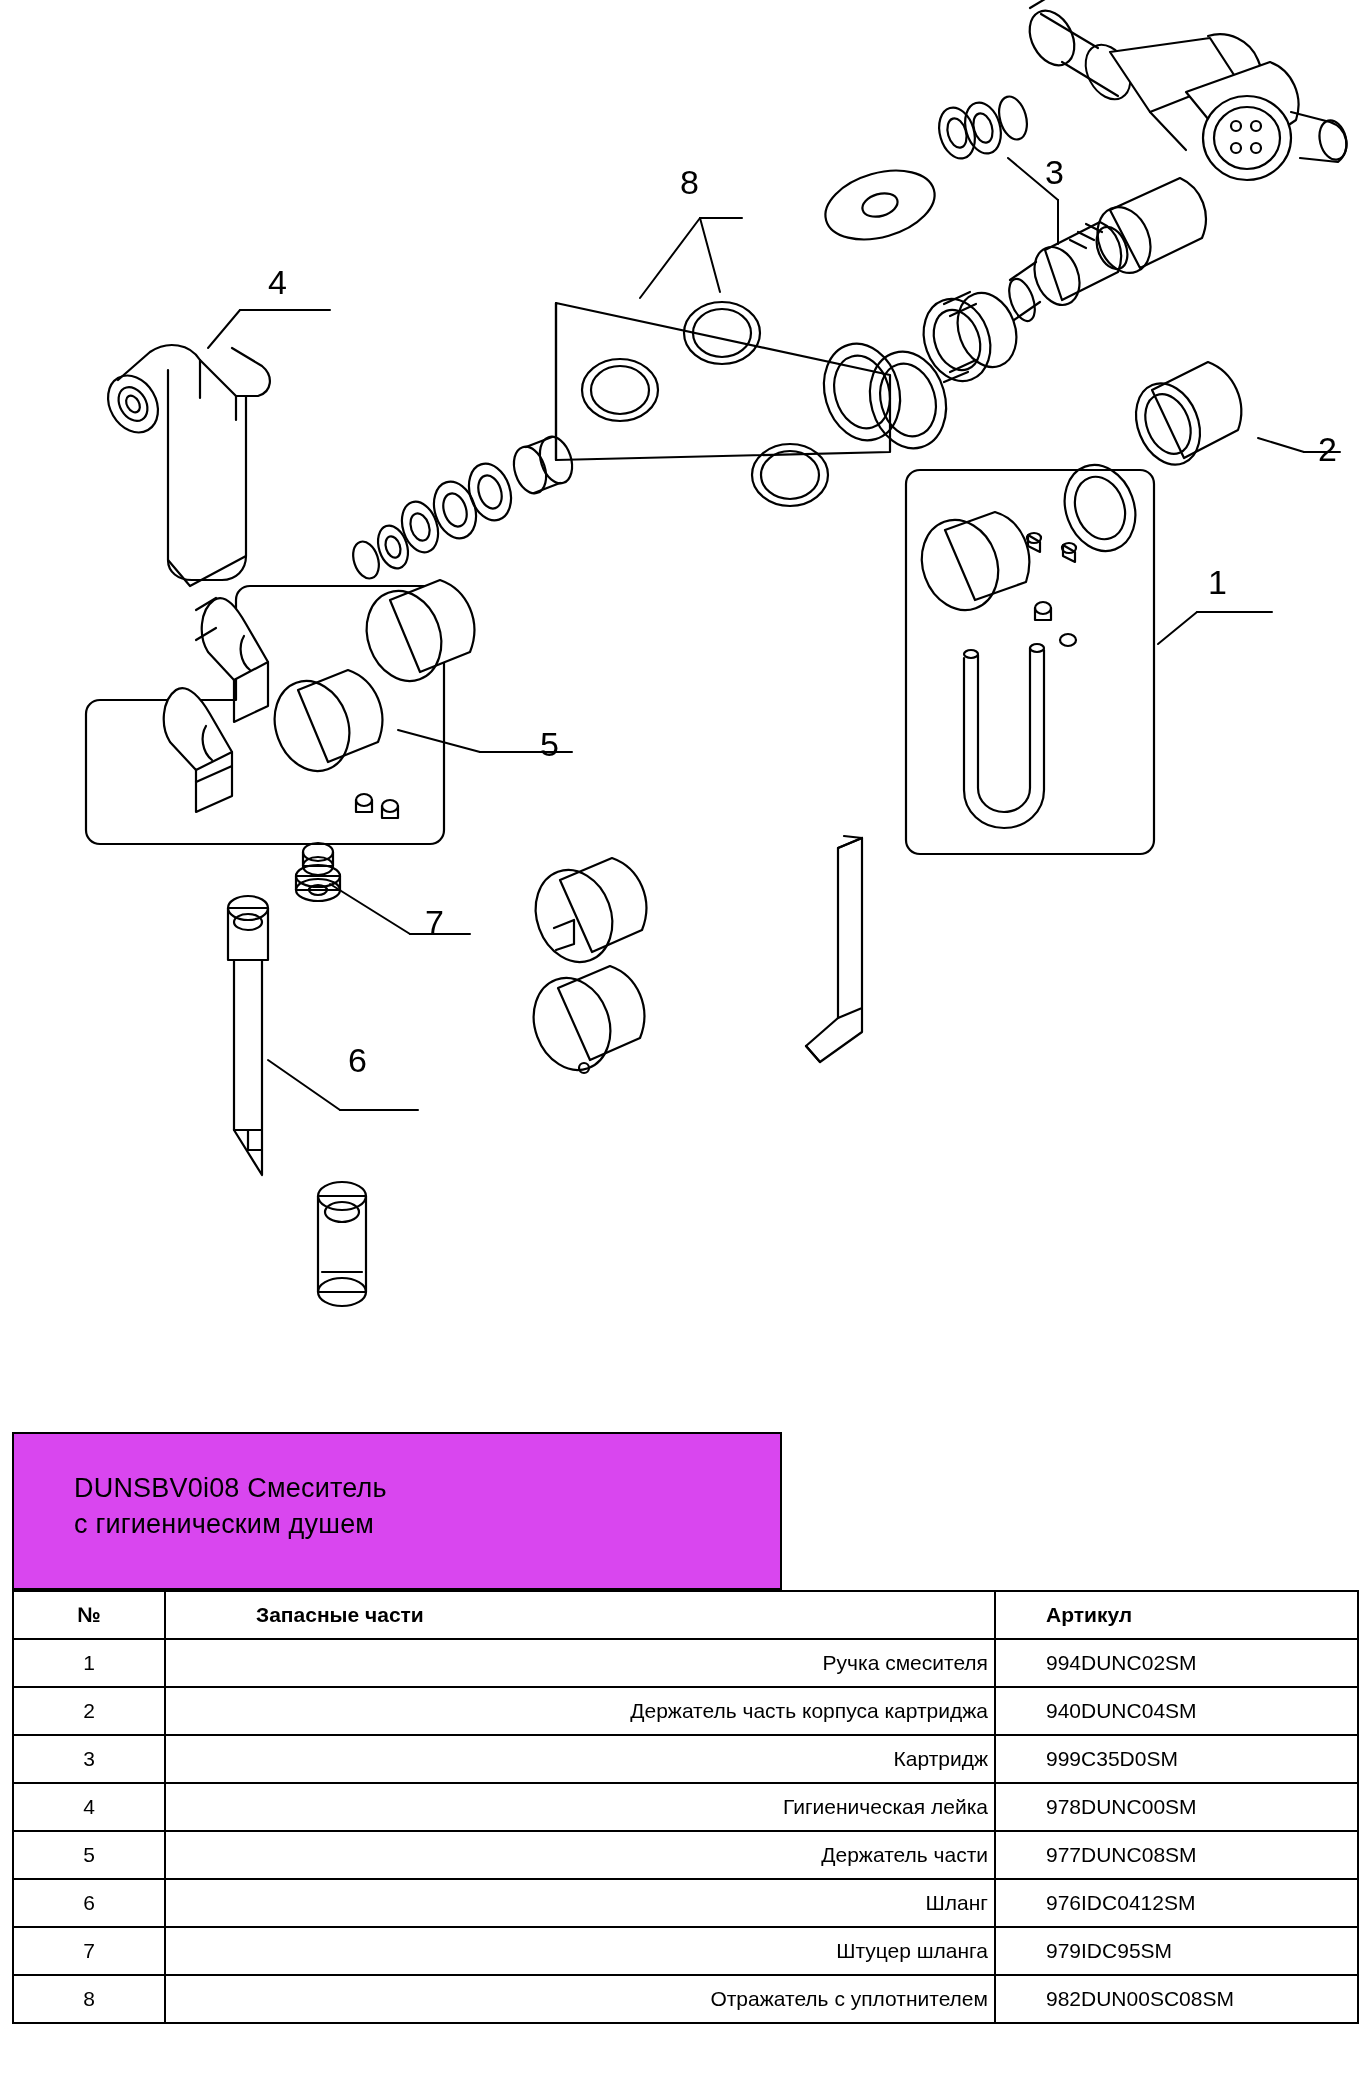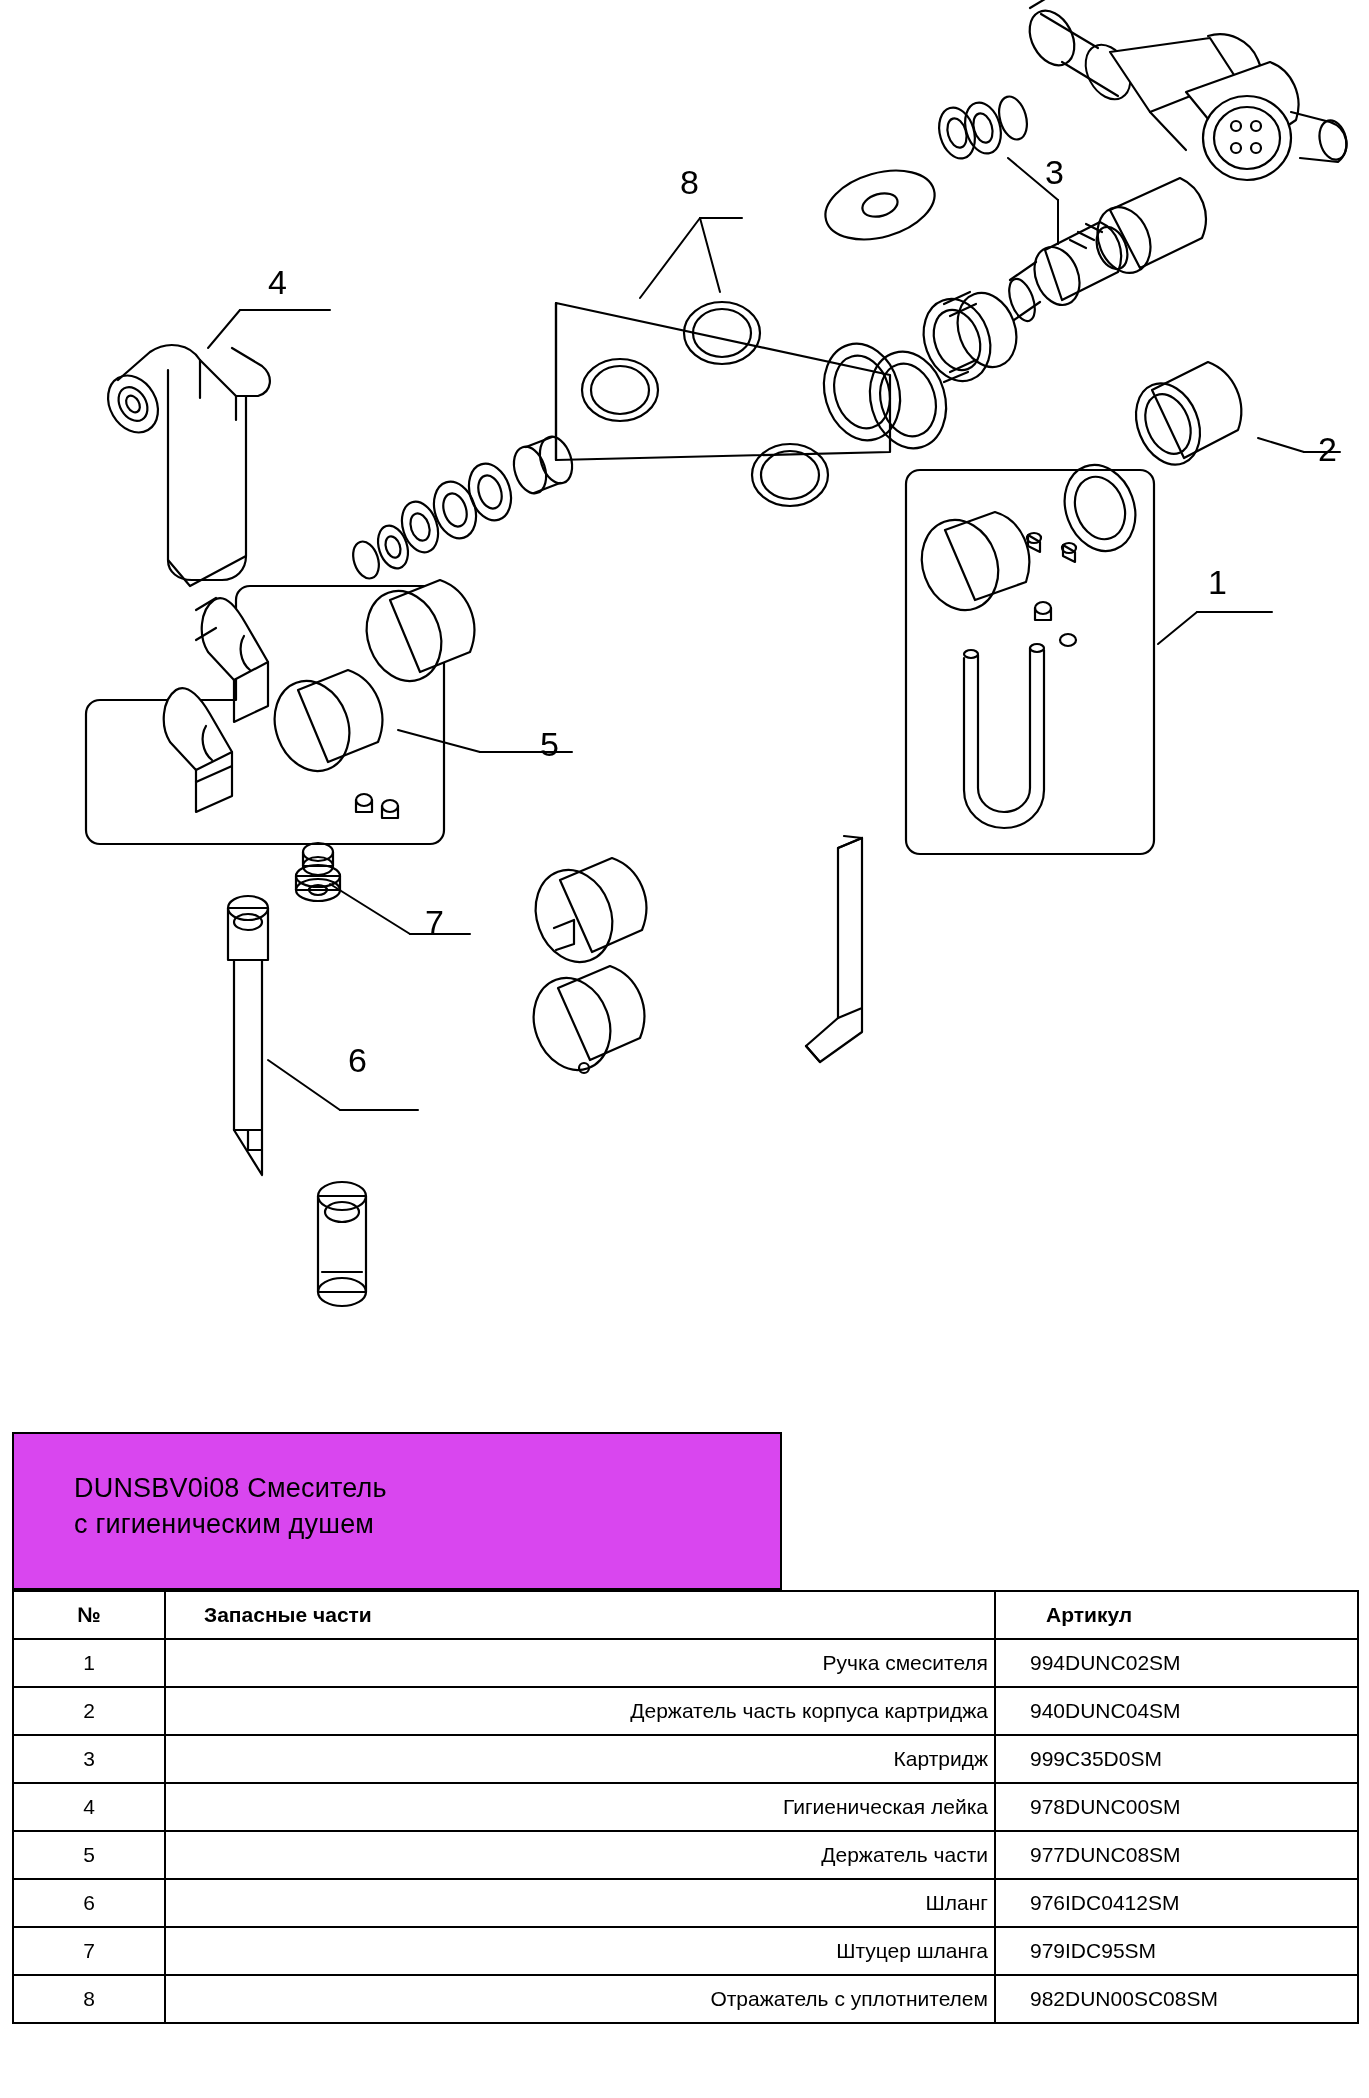--- a/index.html
+++ b/index.html
@@ -77,26 +77,26 @@
     height: 48px;
     padding: 0 6px;
     box-sizing: border-box;
     vertical-align: middle;
   }
   #parts-table thead th {
     font-weight: bold;
     font-size: 21px;
   }
   #parts-table th.h-num  { text-align: center; }
-  #parts-table th.h-name { text-align: left; padding-left: 38px; }
+  #parts-table th.h-name { text-align: left; padding-left: 90px; }
   #parts-table th.h-art  { text-align: left; padding-left: 50px; margin-left: 7px; }
 
   #parts-table td.t-num  { text-align: center; }
   #parts-table td.t-name { text-align: right; }
-  #parts-table td.t-art  { text-align: left; padding-left: 34px; }
+  #parts-table td.t-art  { text-align: left; padding-left: 50px; }
 </style>
 </head>
 <body>
 
 <div id="diagram">
   <svg width="1369" height="1400" viewBox="0 0 1369 1400" xmlns="http://www.w3.org/2000/svg">
     <g fill="none" stroke="#000" stroke-width="2.2" stroke-linejoin="round" stroke-linecap="round">
 
       <g>
 

